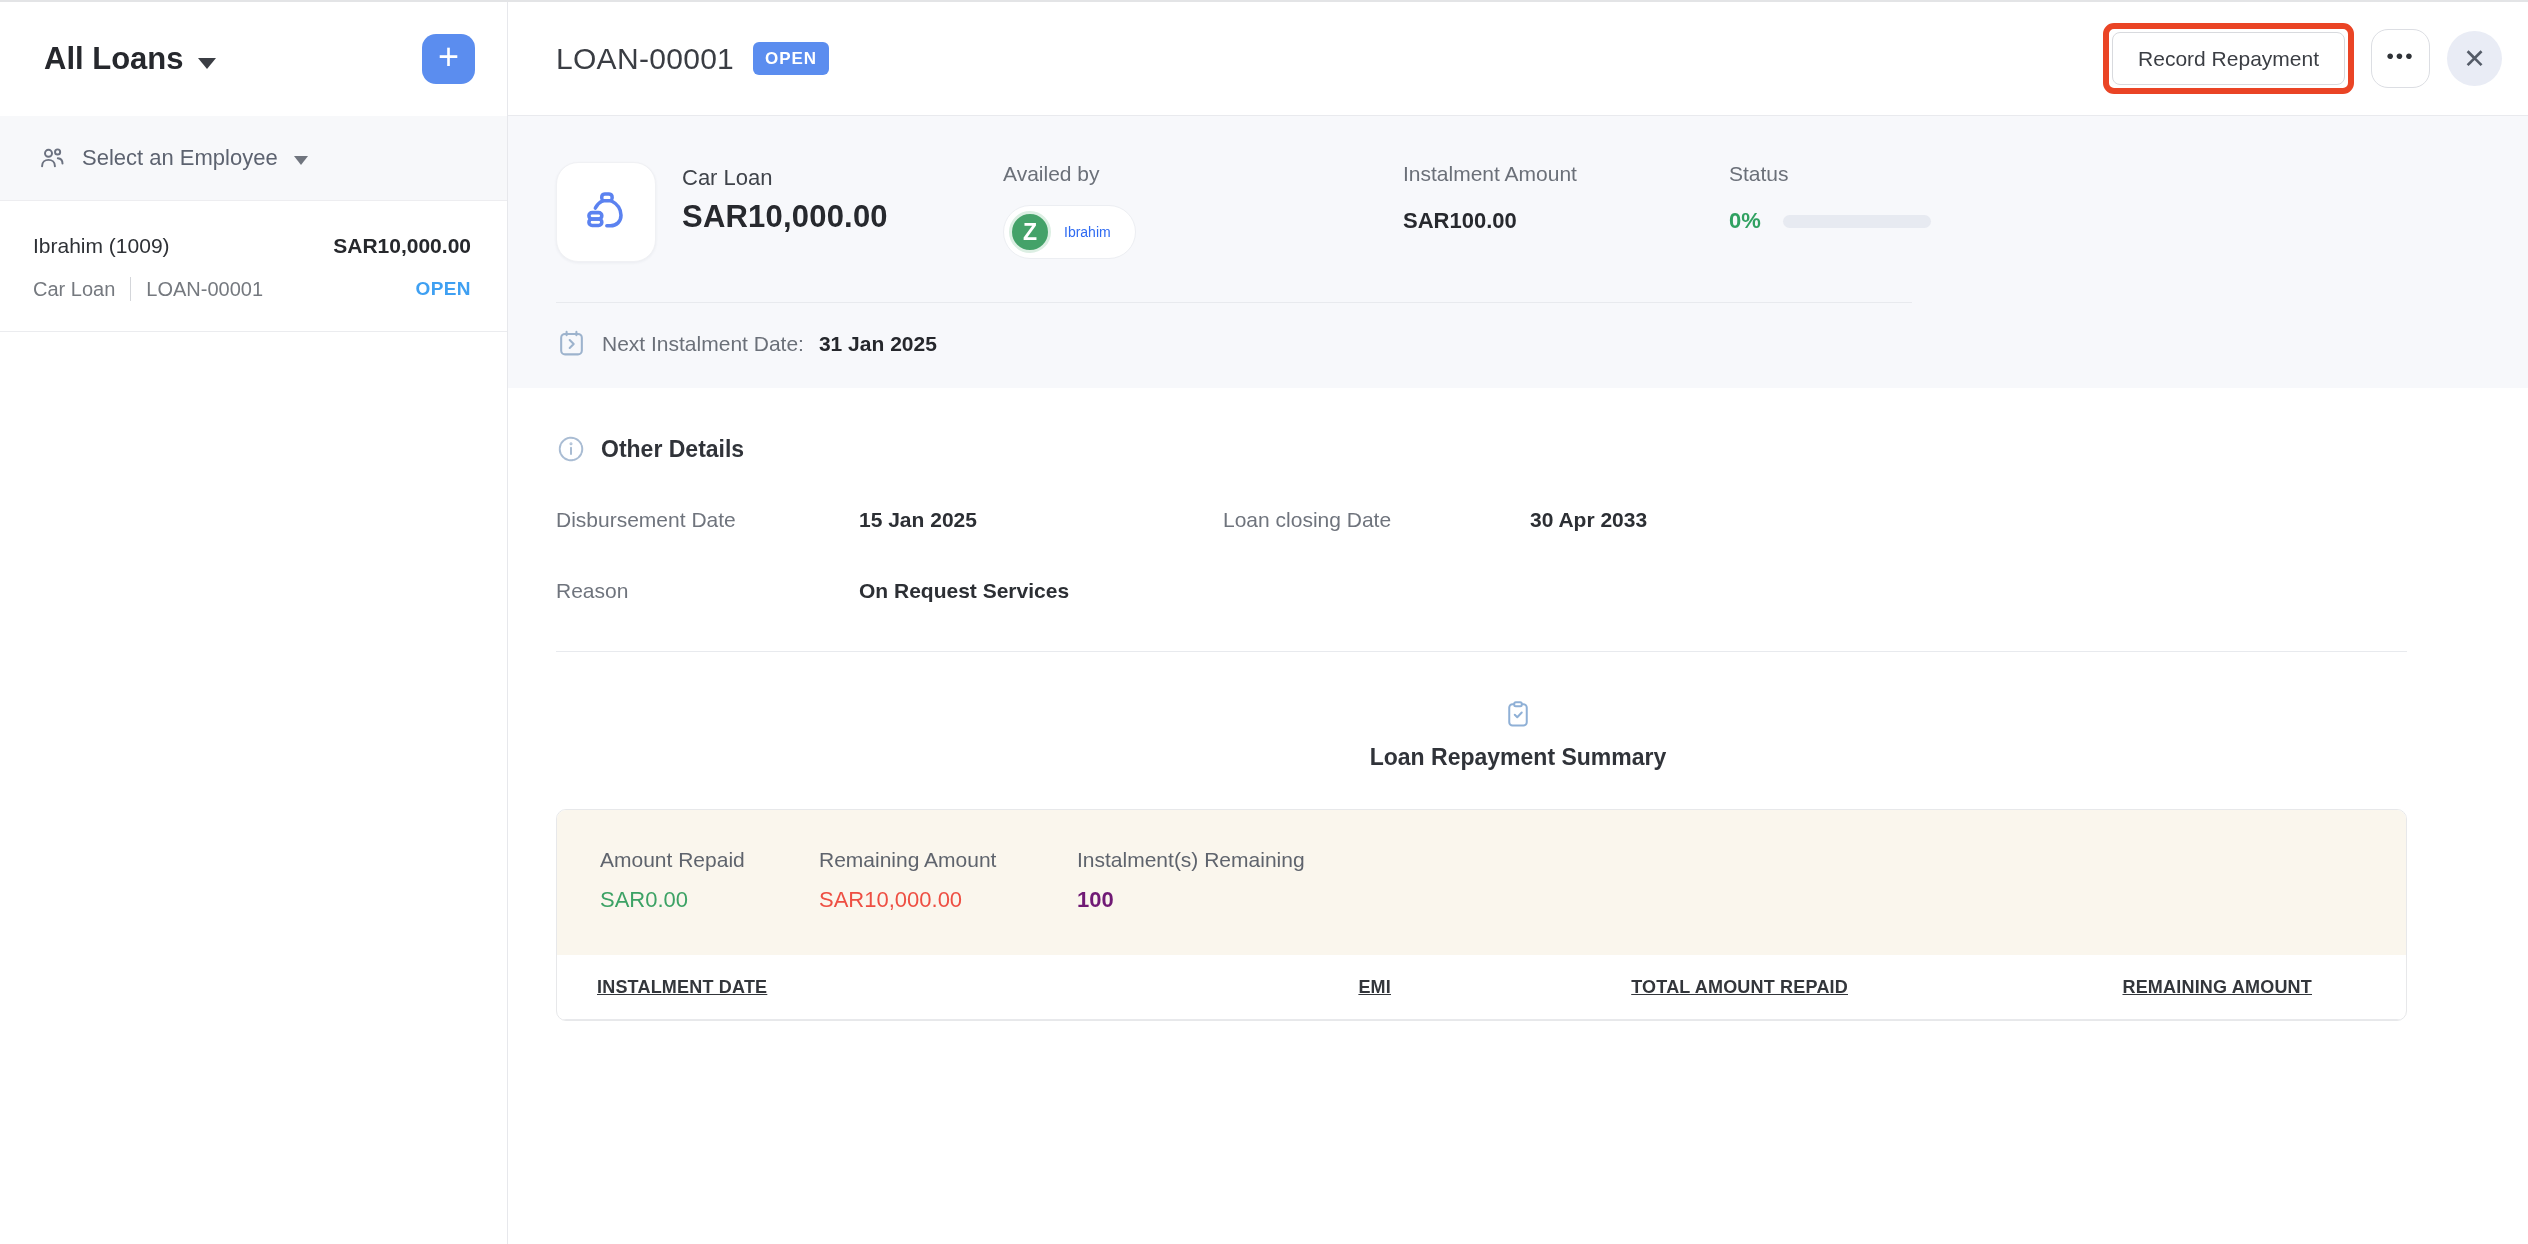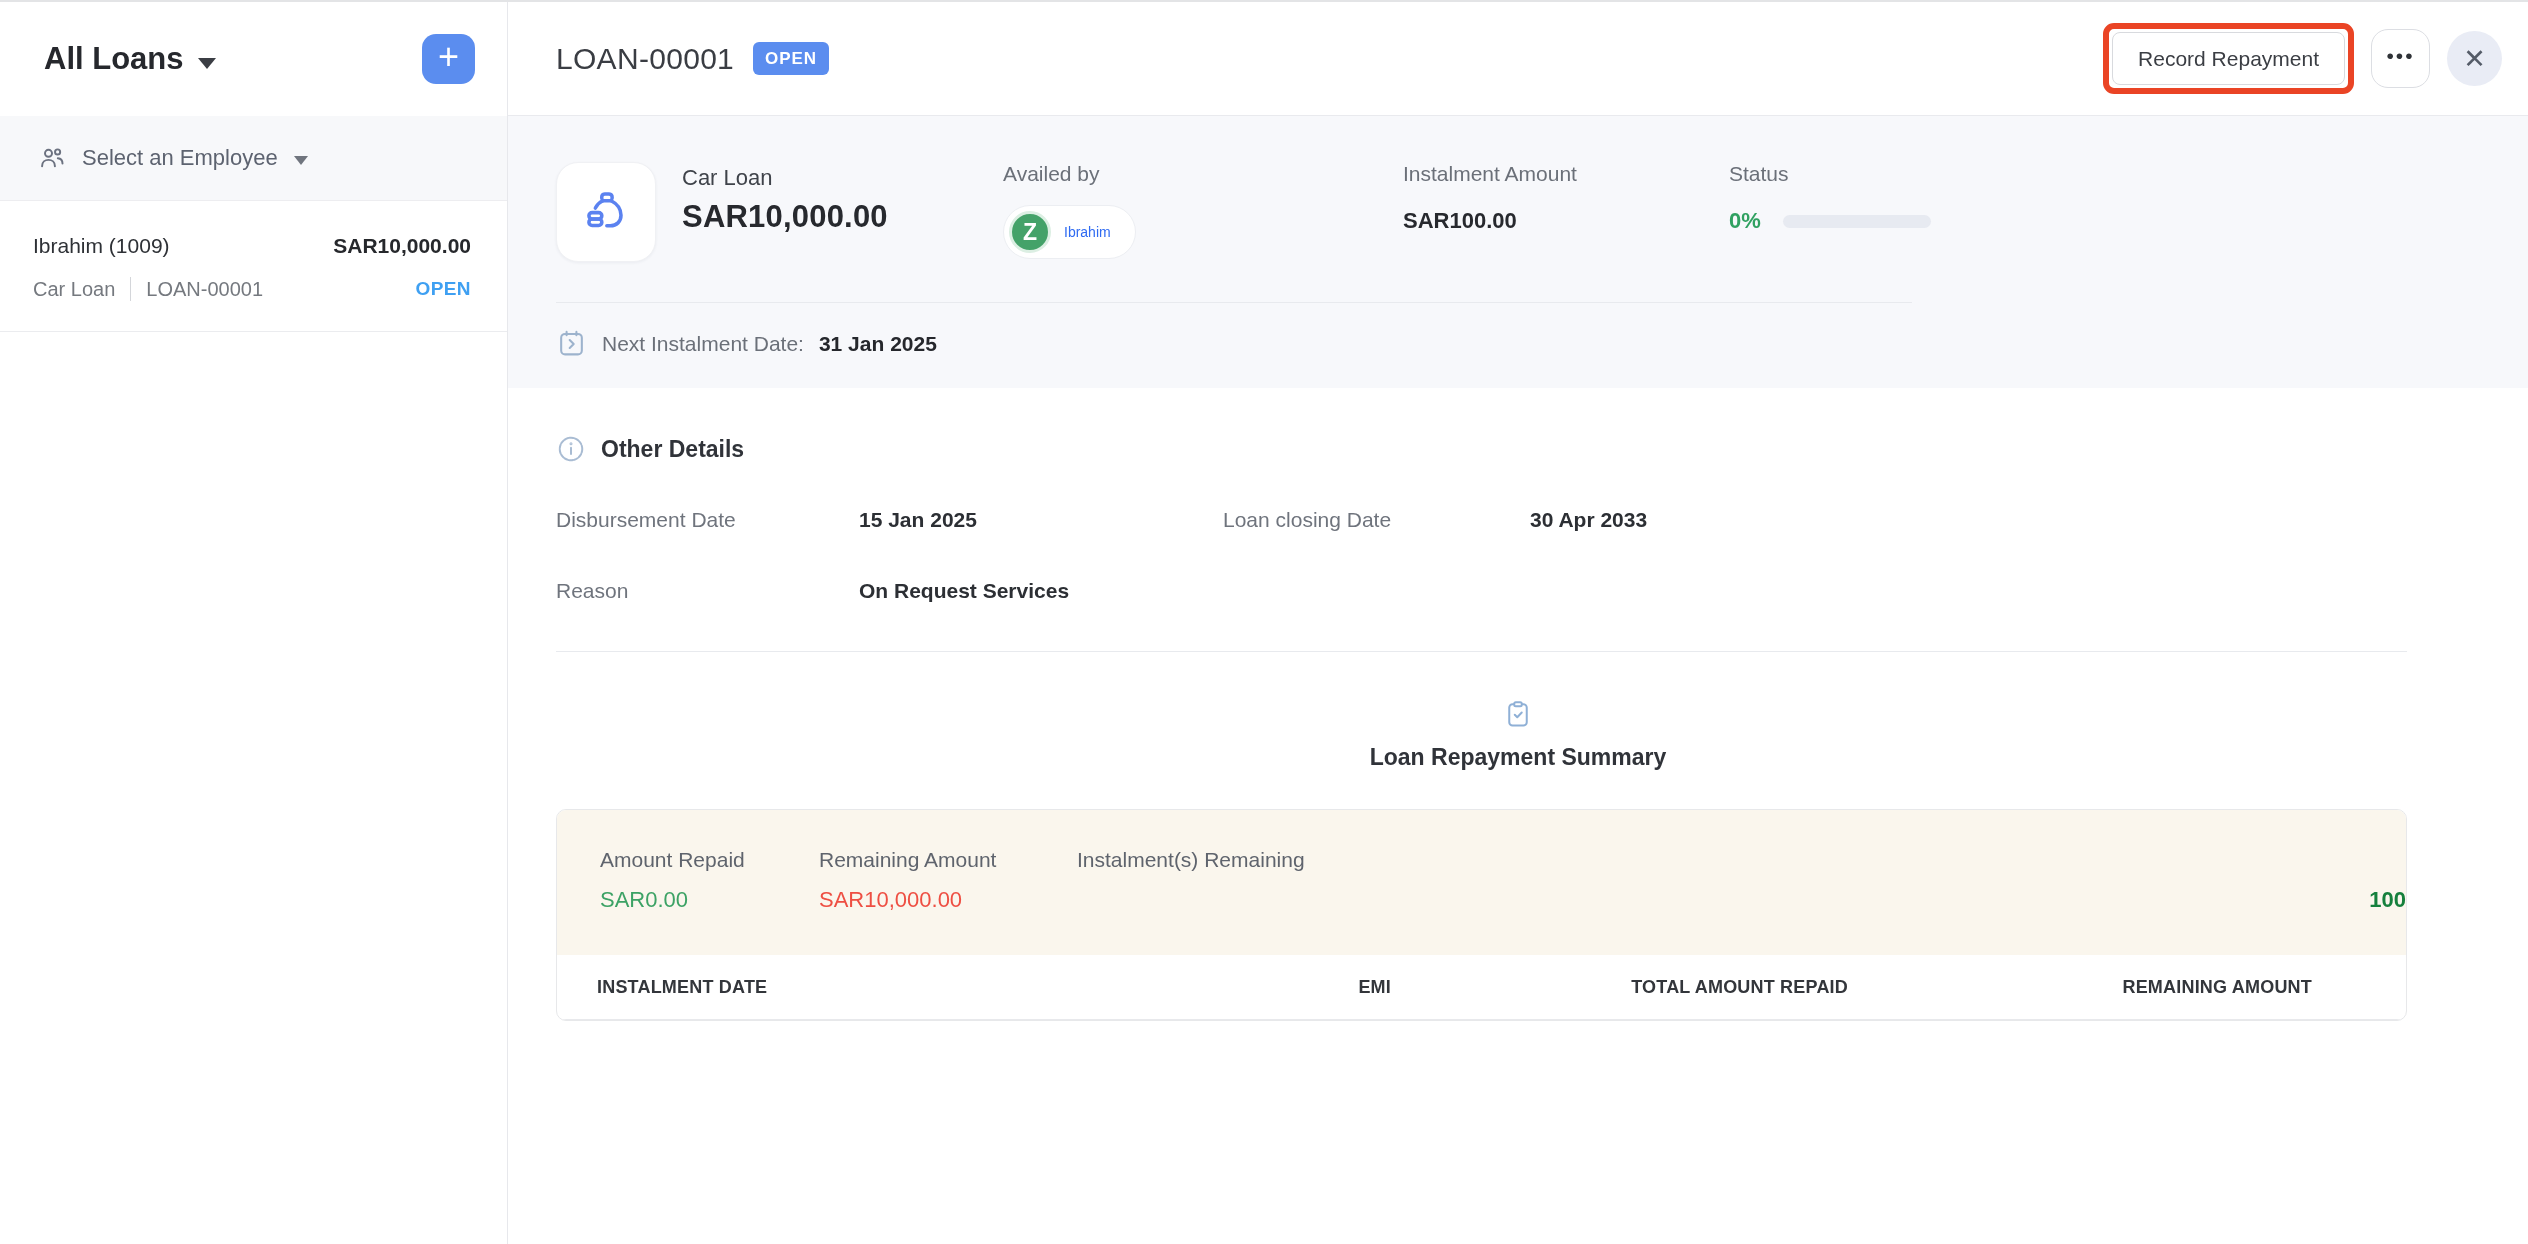--- a/index.html
+++ b/index.html
@@ -78,23 +78,23 @@
   .summary-heading { margin-top:47px;flex-direction:column; }
 
   .summary-card { margin-top:38px; width:1851px; border:1px solid #e7e8ea; border-radius:10px; overflow:hidden; background:#fff; }
   .summary-stats { background:#faf6ed; display:flex; padding:38px 0 42px 43px; }
   .stat { }
   .stat1 { width:219px; } .stat2 { width:258px; } .stat3 { flex:1; }
   .stat-label { font-size:21px; color:#5f646d; }
   .stat-value { margin-top:15px; font-size:22px; font-weight:500; }
   .v-green { color:#3ca265; }
   .v-red { color:#ee4f43; }
-  .v-dark { color:#15803d; font-weight:700;text-align:right; }
-
-  .table-header { display:flex; align-items:center; height:65px; border-bottom:1px solid #e8e9ec; padding:0 40px; font-size:18px; font-weight:700; color:#33363b; letter-spacing:0.2px; }
+  .v-dark { color:#701a75; font-weight:700; }
+
+  .table-header { display:flex; align-items:center; height:65px; border-bottom:1px solid #e8e9ec; padding:0 40px; font-size:18px; font-weight:700; color:#33363b; letter-spacing:0.2px;text-decoration:underline; }
   .th1 { flex:1; text-align:left; }
   .th2 { width:300px; text-align:right; }
   .th3 { width:457px; text-align:right; }
   .th4 { width:518px; text-align:right; padding-right:54px; }
   .empty-row { padding:45px 0 53px; text-align:center; font-size:21px; color:#6d727b; }
 
   .icon { display:inline-flex; align-items:center; justify-content:center; }
 </style>
 </head>
 <body>

